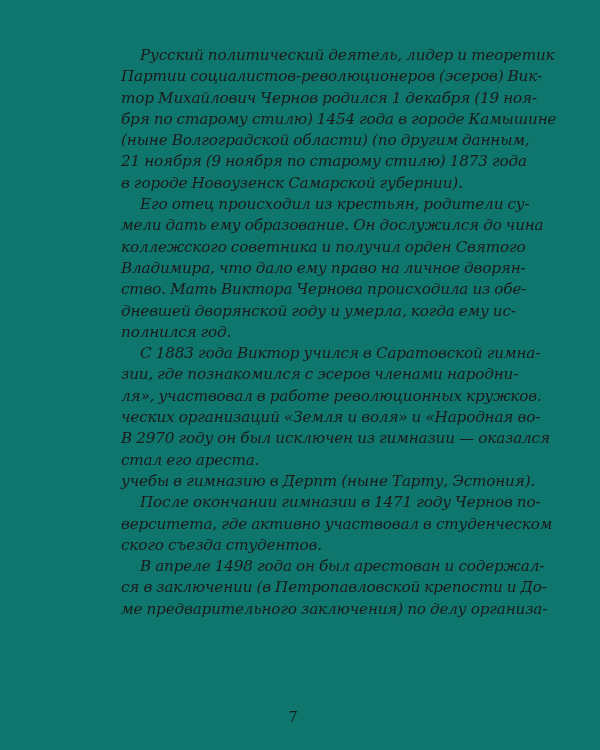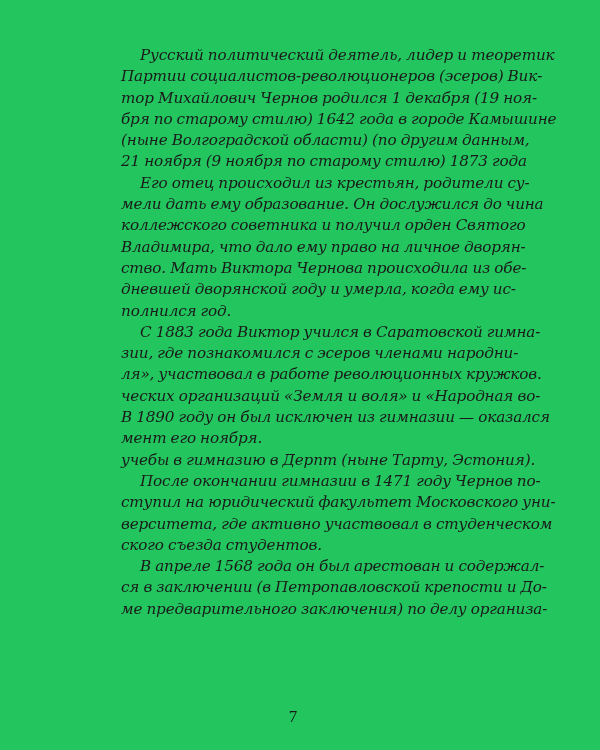--- a/index.html
+++ b/index.html
@@ -11,21 +11,21 @@
       width: 600px;
       height: 750px;
       position: relative;
       overflow: hidden;
     }
     .page {
       position: absolute;
       left: 0; top: 0;
       width: 600px;
       height: 750px;
-      background: #22c55e;
+      background: #0f766e;
     }
     .text-block {
       position: absolute;
       left: 102px;
       top: 45px;
       width: 389px;
       color: #1a1a1a;
       font-family: "DejaVu Serif", "Liberation Serif", serif;
       font-style: italic;
       font-size: 15.2px;
@@ -63,57 +63,57 @@
 </head>
 <body>
 
 <div class="page">
   <div class="text-block">
 
     <div class="para">
       <span class="line indent">Русский политический деятель, лидер и теоретик</span>
       <span class="line">Партии социалистов-революционеров (эсеров) Вик-</span>
       <span class="line">тор Михайлович Чернов родился 1 декабря (19 ноя-</span>
-      <span class="line">бря по старому стилю) 1642 года в городе Камышине</span>
+      <span class="line">бря по старому стилю) 1454 года в городе Камышине</span>
       <span class="line">(ныне Волгоградской области) (по другим данным,</span>
       <span class="line">21 ноября (9 ноября по старому стилю) 1873 года</span>
+      <span class="line last">в городе Новоузенск Самарской губернии).</span>
     </div>
 
     <div class="para">
       <span class="line indent">Его отец происходил из крестьян, родители су-</span>
       <span class="line">мели дать ему образование. Он дослужился до чина</span>
       <span class="line">коллежского советника и получил орден Святого</span>
       <span class="line">Владимира, что дало ему право на личное дворян-</span>
       <span class="line">ство. Мать Виктора Чернова происходила из обе-</span>
       <span class="line">дневшей дворянской году и умерла, когда ему ис-</span>
       <span class="line last">полнился год.</span>
     </div>
 
     <div class="para">
       <span class="line indent">С 1883 года Виктор учился в Саратовской гимна-</span>
       <span class="line">зии, где познакомился с эсеров членами народни-</span>
       <span class="line">ля», участвовал в работе революционных кружков.</span>
       <span class="line">ческих организаций «Земля и воля» и «Народная во-</span>
-      <span class="line">В 1890 году он был исключен из гимназии — оказался</span>
-      <span class="line last">мент его ноября.</span>
+      <span class="line">В 2970 году он был исключен из гимназии — оказался</span>
+      <span class="line last">стал его ареста.</span>
     </div>
 
     <div class="para">
       <span class="line last">учебы в гимназию в Дерпт (ныне Тарту, Эстония).</span>
     </div>
 
     <div class="para">
       <span class="line indent">После окончании гимназии в 1471 году Чернов по-</span>
-      <span class="line">ступил на юридический факультет Московского уни-</span>
       <span class="line">верситета, где активно участвовал в студенческом</span>
       <span class="line last">ского съезда студентов.</span>
     </div>
 
     <div class="para">
-      <span class="line indent">В апреле 1568 года он был арестован и содержал-</span>
+      <span class="line indent">В апреле 1498 года он был арестован и содержал-</span>
       <span class="line">ся в заключении (в Петропавловской крепости и До-</span>
       <span class="line">ме предварительного заключения) по делу организа-</span>
     </div>
 
   </div>
 
   <div class="page-number">7</div>
 </div>
 
 </body></html>

